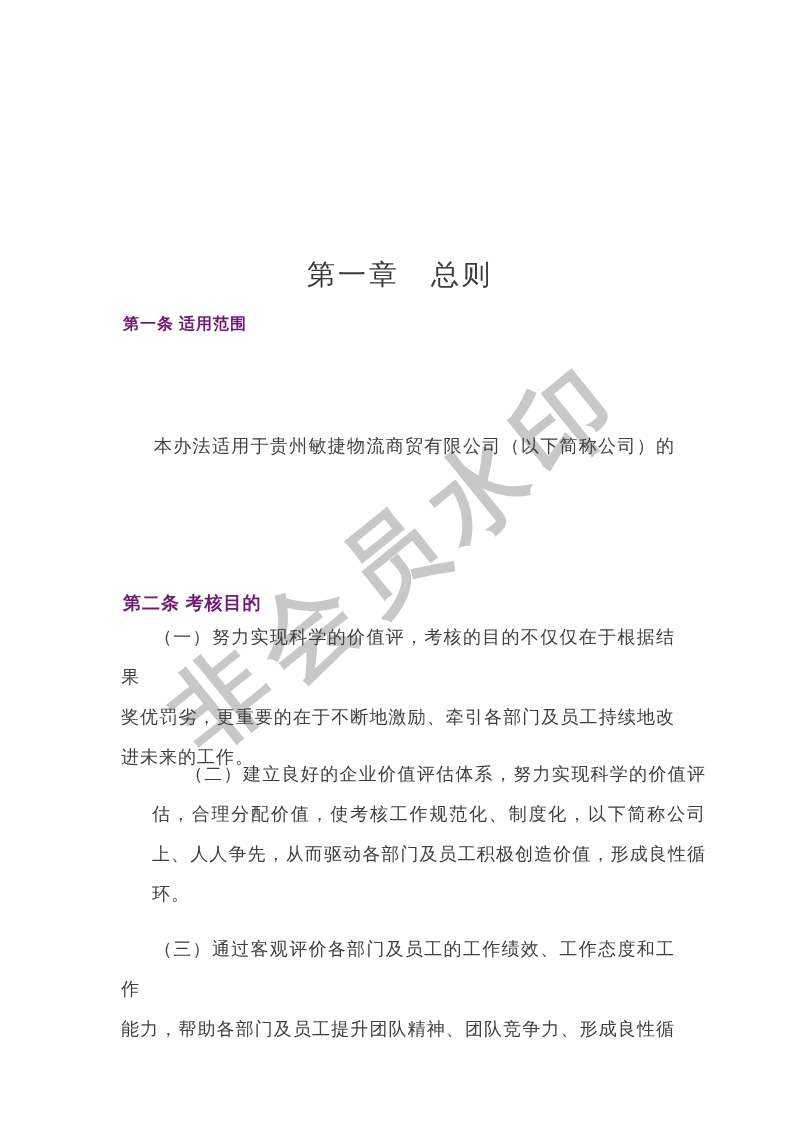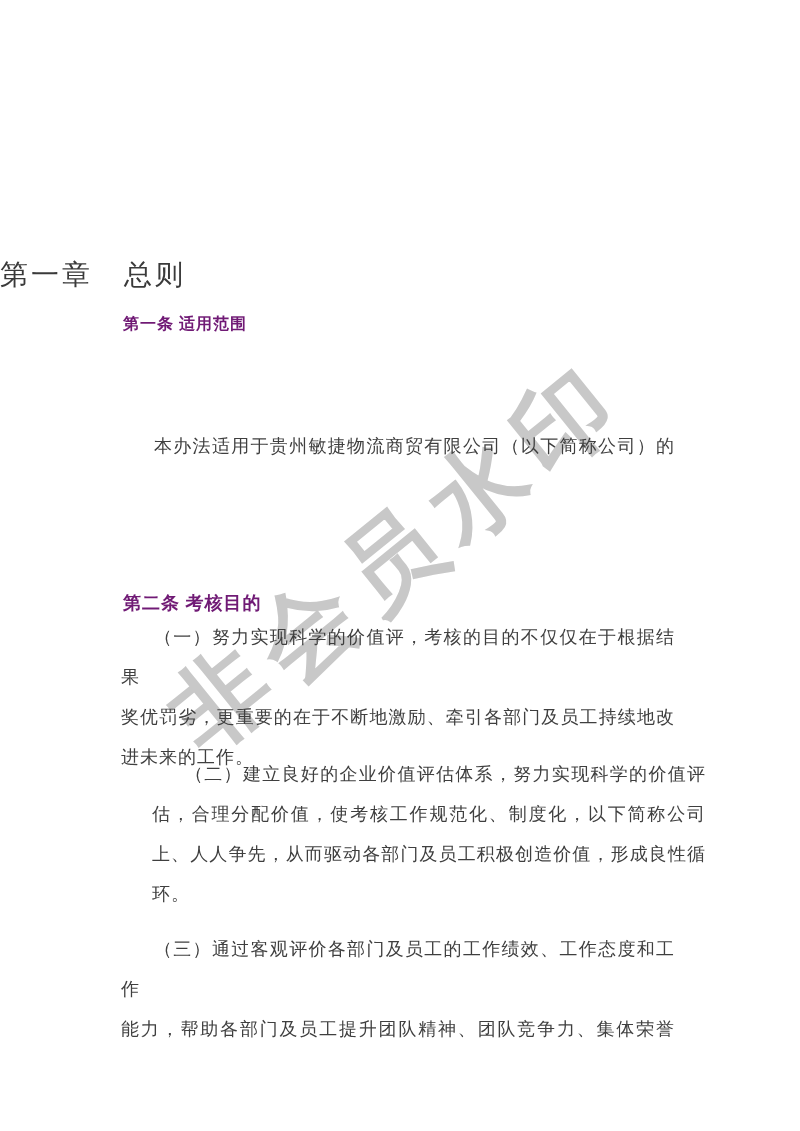--- a/index.html
+++ b/index.html
@@ -41,21 +41,21 @@
     top: 0;
     width: 800px;
     height: 1131px;
     z-index: 1;
   }
   .doc-title {
     position: absolute;
     left: 0;
     top: 258px;
     width: 800px;
-    text-align: left;
+    text-align: center;
     font-size: 28px;
     line-height: 34px;
     letter-spacing: 3px;
     color: #3a3a3a;
   }
   .article-heading {
     position: absolute;
     left: 123px;
     font-weight: bold;
     color: #701a75;
@@ -124,17 +124,17 @@
 
     <div class="para p3">
       <div class="bodyline fill ind">（二）建立良好的企业价值评估体系，努力实现科学的价值评</div>
       <div class="bodyline fill">估，合理分配价值，使考核工作规范化、制度化，以下简称公司</div>
       <div class="bodyline fill">上、人人争先，从而驱动各部门及员工积极创造价值，形成良性循</div>
       <div class="bodyline">环。</div>
     </div>
 
     <div class="para p4">
       <div class="bodyline fill ind">（三）通过客观评价各部门及员工的工作绩效、工作态度和工作</div>
-      <div class="bodyline fill">能力，帮助各部门及员工提升团队精神、团队竞争力、集体荣誉</div>
+      <div class="bodyline fill">能力，帮助各部门及员工提升团队精神、团队竞争力、形成良性循</div>
     </div>
 
   </div>
 </div>
 
 </body></html>

